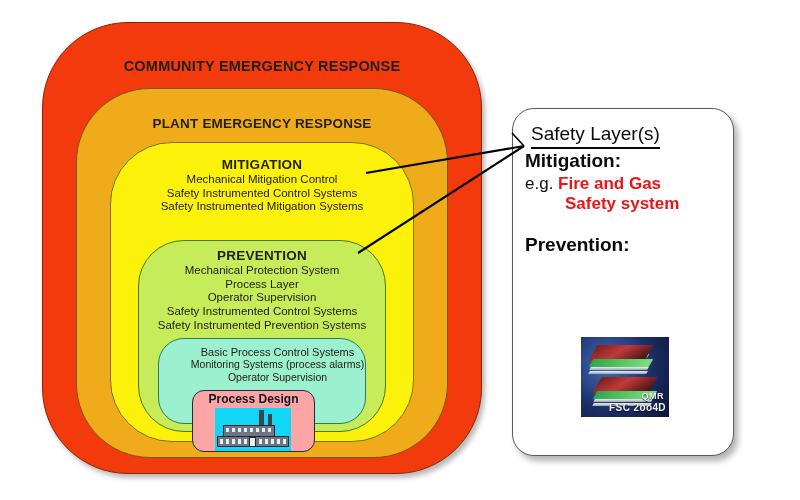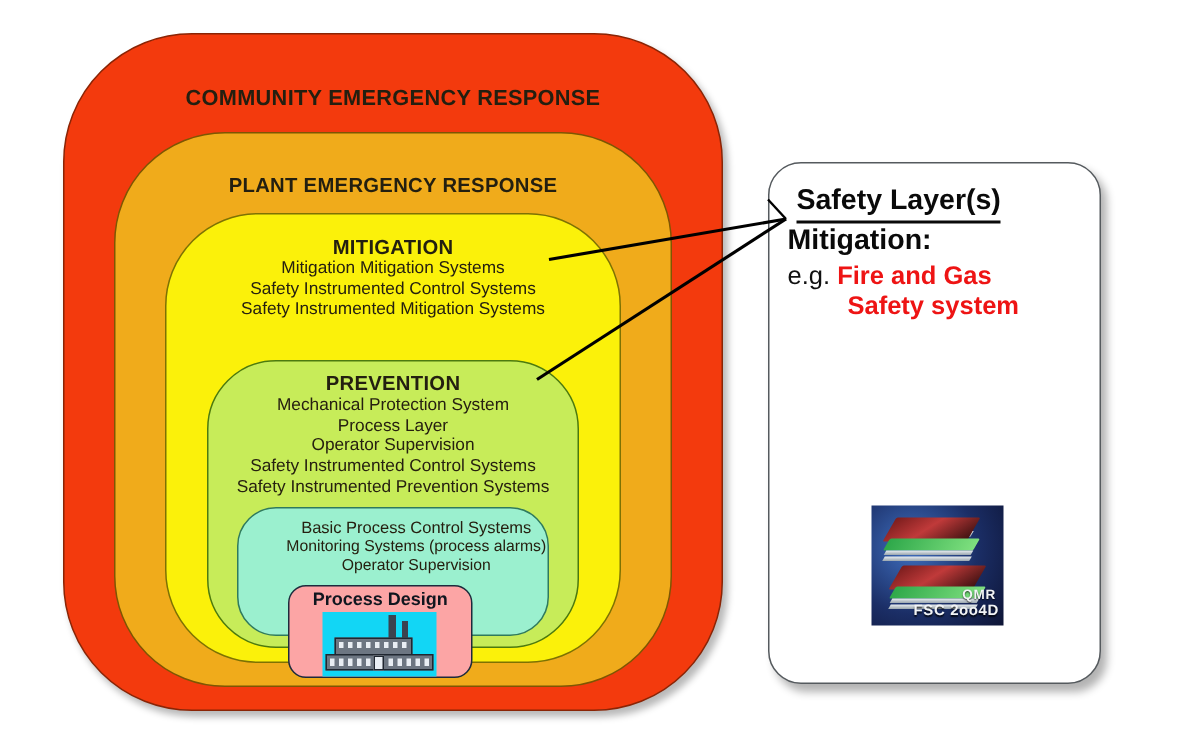--- a/index.html
+++ b/index.html
@@ -100,21 +100,21 @@
   #safety-panel{
     position:absolute;
     left:512px; top:108px; width:222px; height:348px;
     background:#ffffff;
     border:1.6px solid #555a5e;
     border-radius:22px;
     box-sizing:border-box;
     box-shadow:4px 5px 6px rgba(0,0,0,.30);
   }
   #panel-title{
-    font-size:19px;font-weight:bold;color:#0a0a0a;
+    font-size:19px;font-weight:normal;color:#0a0a0a;
     margin:14px 0 0 18px;
     display:inline-block;
     border-bottom:2.5px solid #0a0a0a;
     padding-bottom:2px;
   }
   .panel-head{
     font-size:19px;font-weight:bold;color:#0a0a0a;
     margin:1px 0 0 12px;
   }
   .panel-eg{
@@ -160,21 +160,21 @@
     <div class="layer-title">COMMUNITY EMERGENCY RESPONSE</div>
   </div>
 
   <div class="layer l2">
     <div class="layer-title">PLANT EMERGENCY RESPONSE</div>
   </div>
 
   <div class="layer l3">
     <div class="layer-title">MITIGATION</div>
     <div class="layer-lines">
-      <div class="ln">Mitigation Mitigation Systems</div>
+      <div class="ln">Mechanical Mitigation Control</div>
       <div class="ln b">Safety Instrumented Control Systems</div>
       <div class="ln">Safety Instrumented Mitigation Systems</div>
     </div>
   </div>
 
   <div class="layer l4">
     <div class="layer-title">PREVENTION</div>
     <div class="layer-lines">
       <div class="ln">Mechanical Protection System</div>
       <div class="ln">Process Layer</div>
@@ -224,20 +224,21 @@
   <div id="safety-panel">
     <div id="panel-title">Safety Layer(s)</div>
 
     <div class="panel-head">Mitigation:</div>
     <div class="panel-eg mit">
       <span class="eg-label">e.g.</span>
       <span class="eg-red">Fire and Gas</span>
       <span class="eg-red2">Safety system</span>
     </div>
 
+    <div class="panel-head prev">Prevention:</div>
 
     <div id="hardware-photo">
 
       <div class="hw-fin" style="left:14px;top:12px;width:54px;height:4px;transform:skewX(-30deg);"></div>
       <div class="hw-fin" style="left:13px;top:17px;width:54px;height:4px;transform:skewX(-30deg);"></div>
       <div class="hw-card" style="left:12px;top:8px;width:56px;height:16px;background:linear-gradient(135deg,#7a1d1d,#c03a3a 45%,#3b1010);transform:skewX(-30deg);"></div>
       <div class="hw-card" style="left:10px;top:22px;width:60px;height:8px;background:linear-gradient(90deg,#2ea84a,#7fe07f);transform:skewX(-30deg);"></div>
       <div class="hw-fin" style="left:9px;top:30px;width:58px;height:3px;transform:skewX(-30deg);"></div>
       <div class="hw-fin" style="left:8px;top:34px;width:58px;height:3px;transform:skewX(-30deg);"></div>
 

